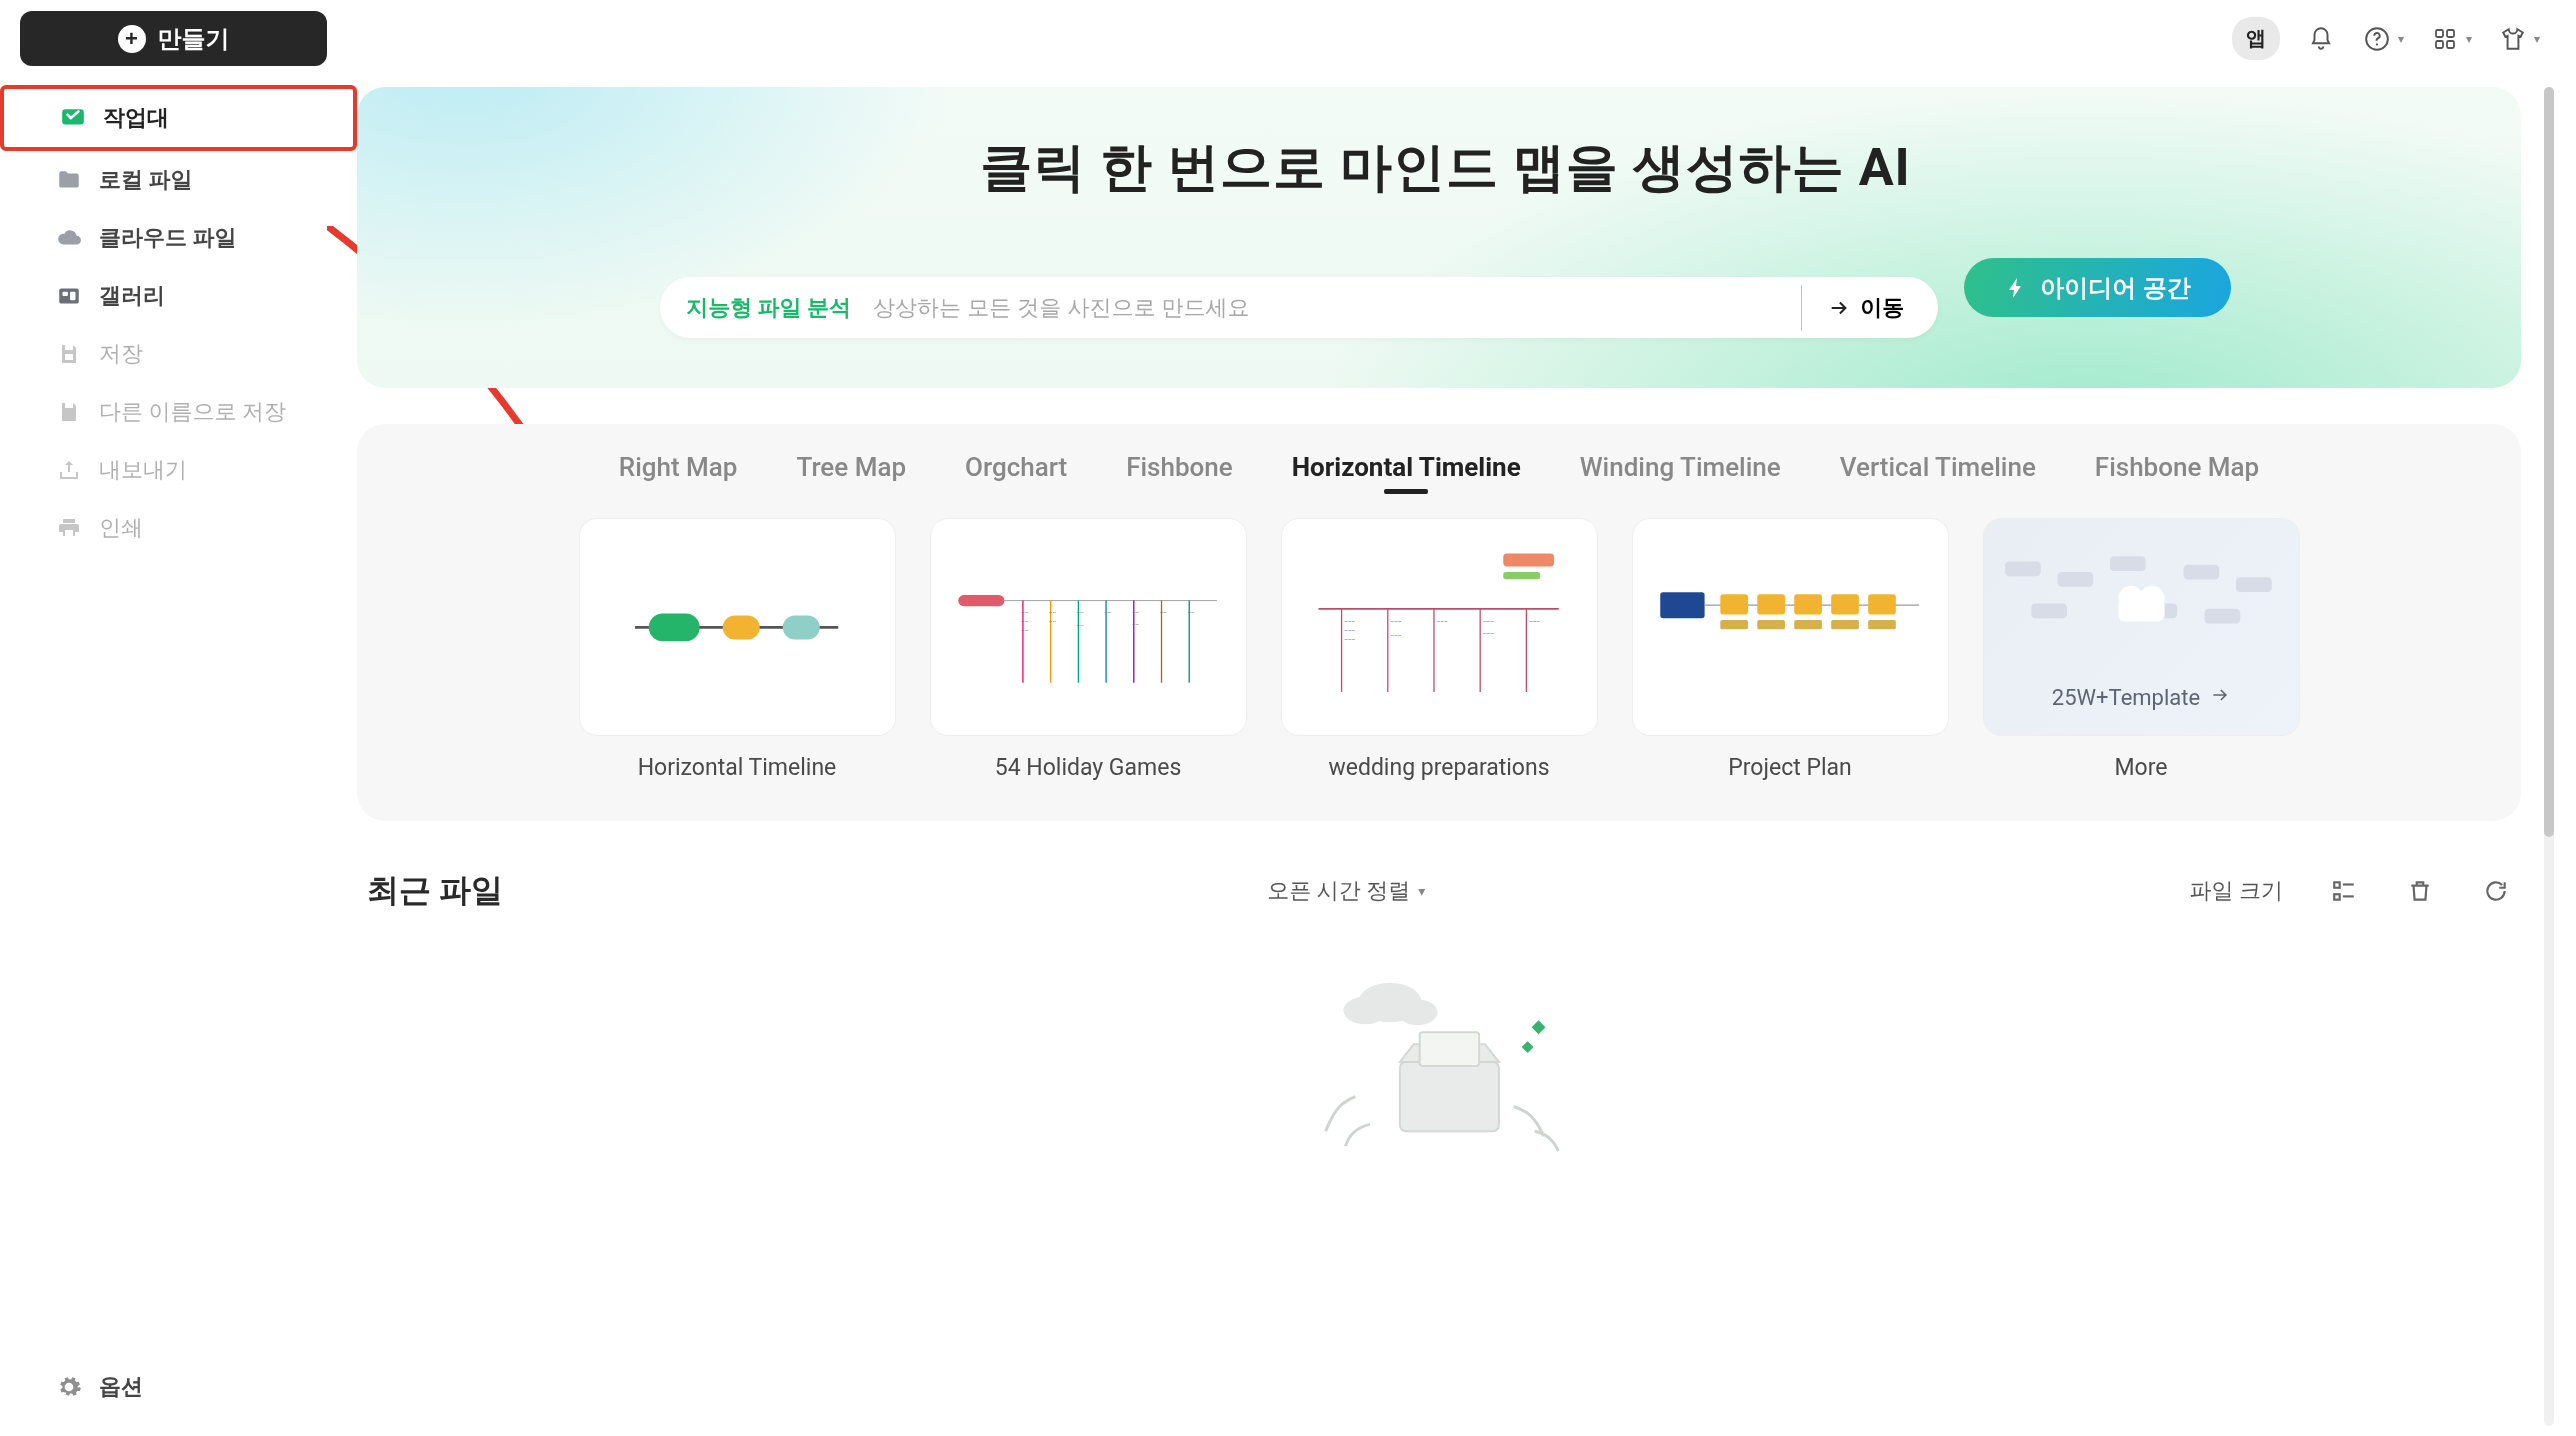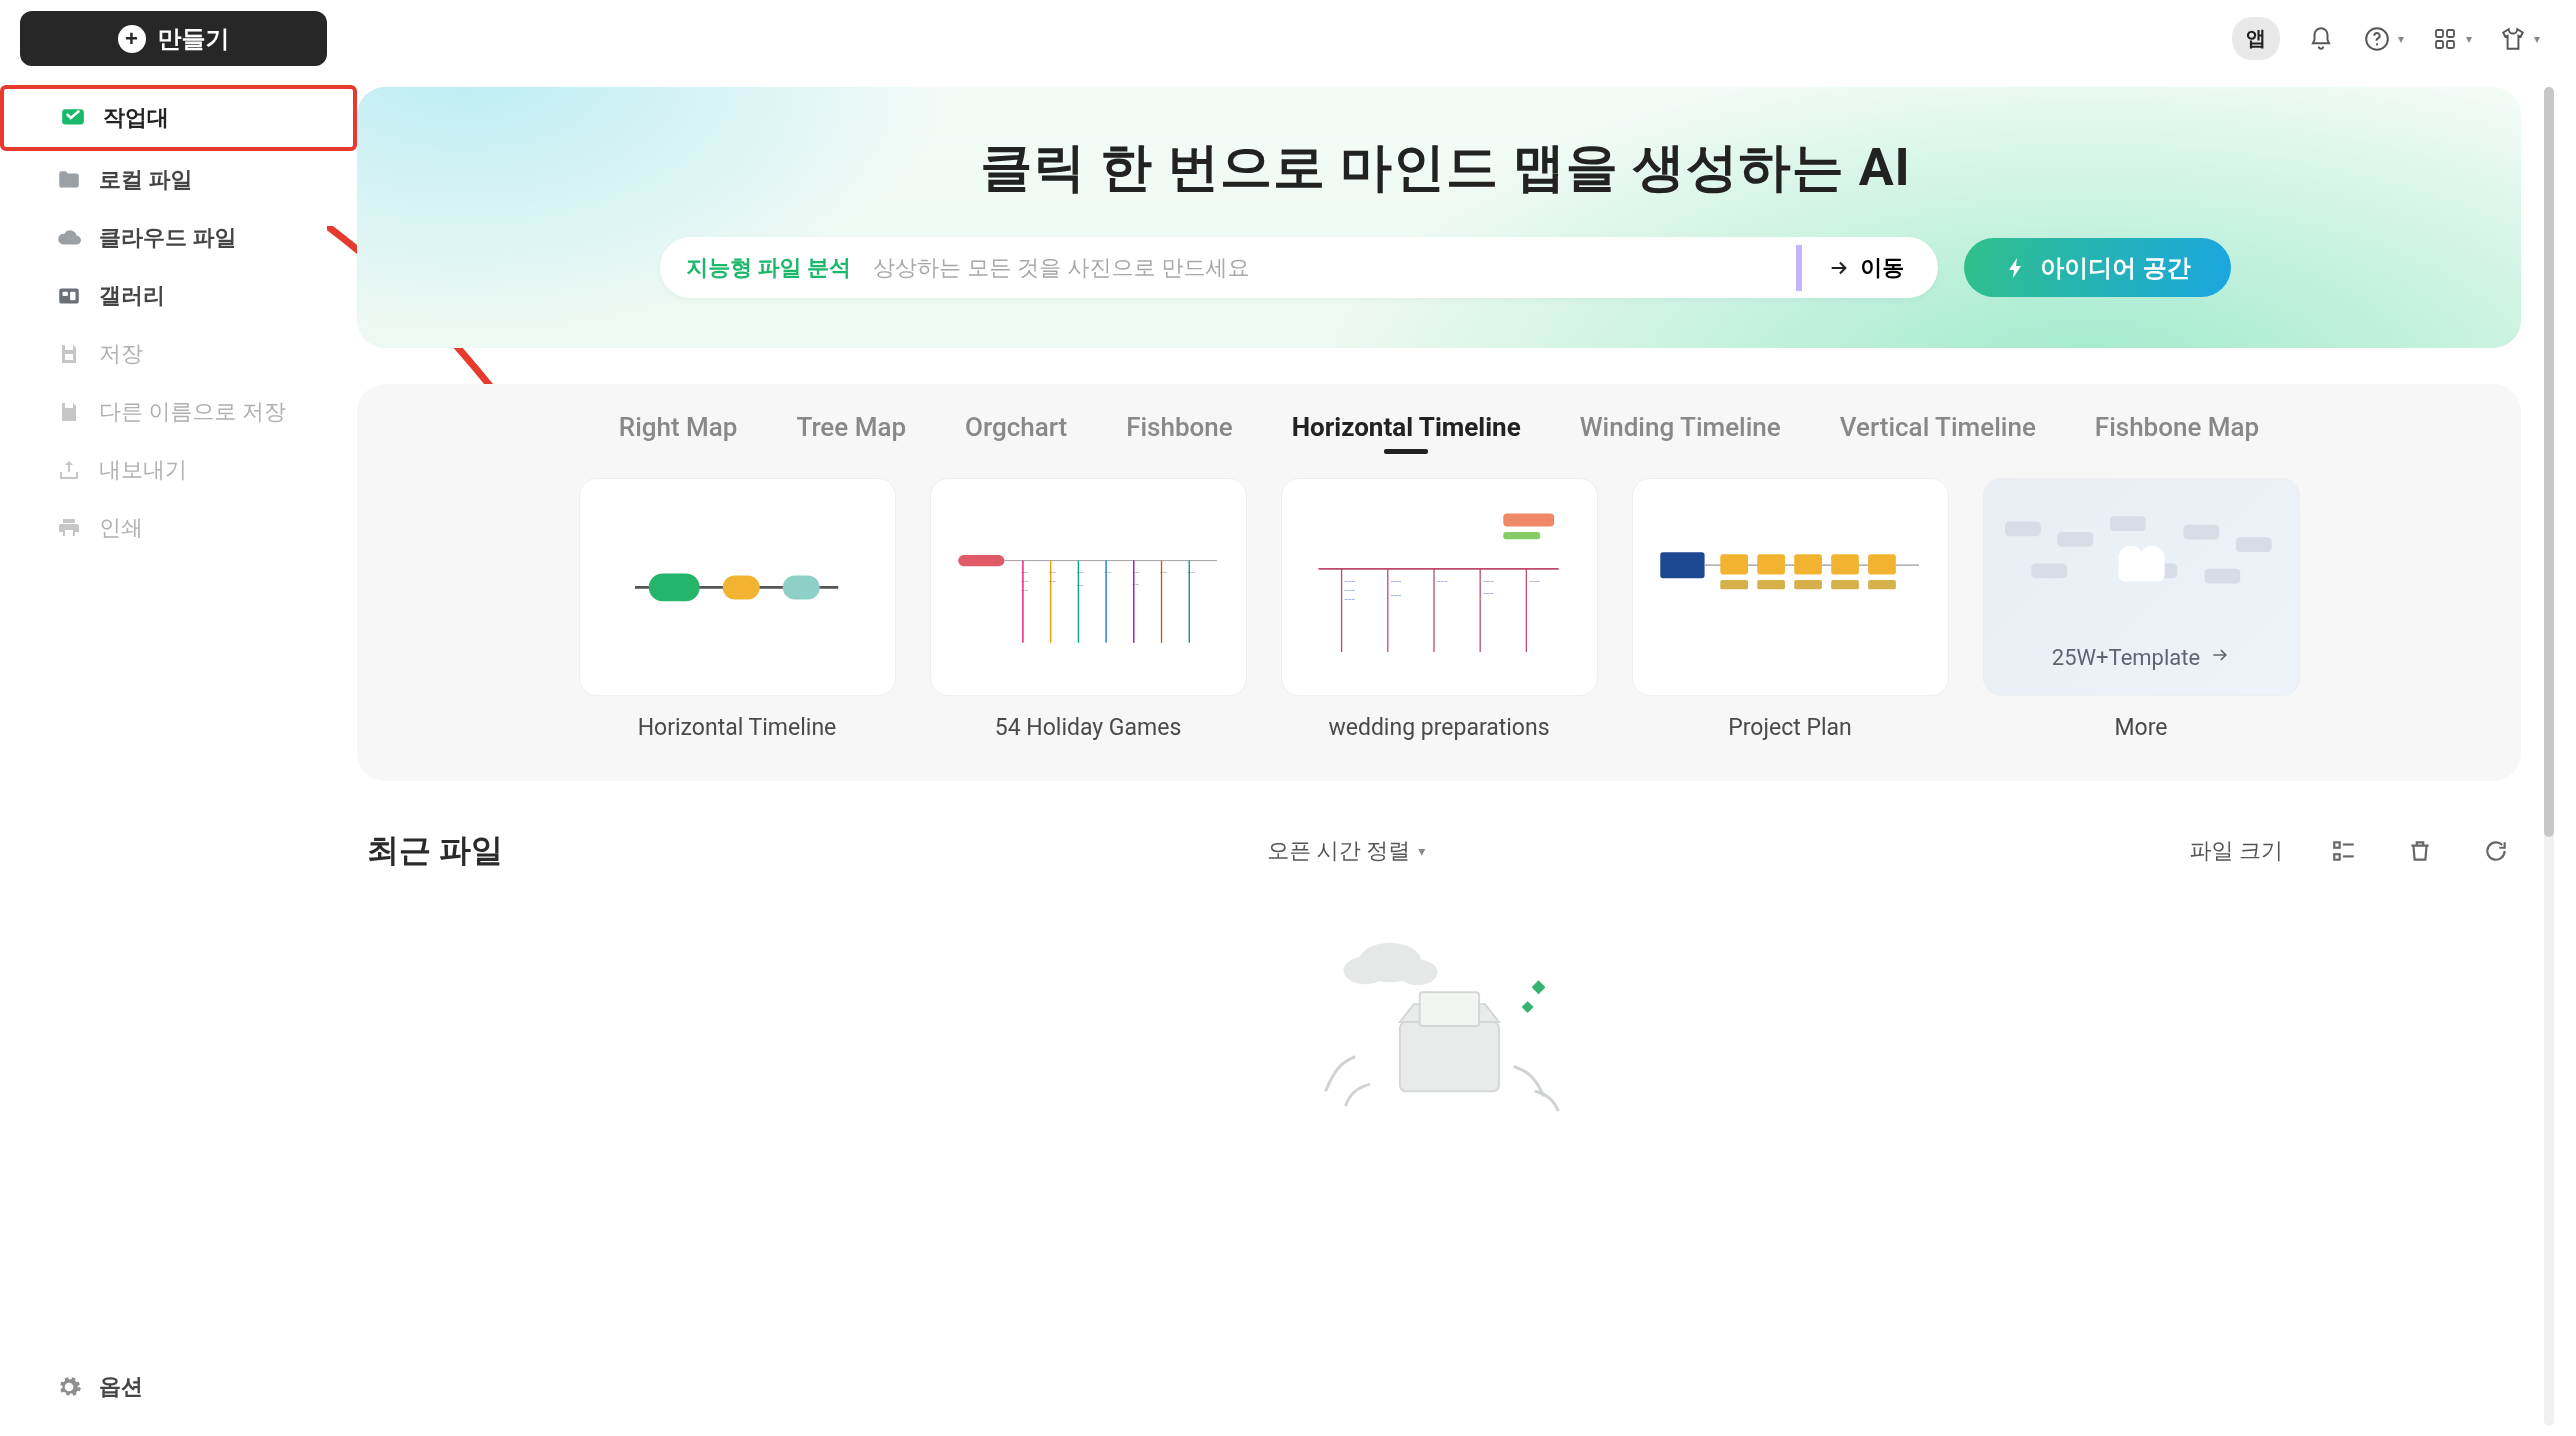--- a/index.html
+++ b/index.html
@@ -42,25 +42,25 @@
 
   
   .hero { position: relative; border-radius: 28px; padding: 46px 46px 50px 59px; overflow: hidden;
     background:
       radial-gradient(1387px 594px at 80% 110%, rgba(98,222,174,.55), transparent 55%),
       radial-gradient(892px 495px at 5% -10%, rgba(130,220,240,.5), transparent 55%),
       linear-gradient(180deg, #f3fbf7, #edf9f2);
   }
   .hero-title { text-align: center; font-size: 52px; font-weight: 700; letter-spacing: 1px; color: #222; margin-bottom: 34px; }
   .hero-row { display: flex; align-items: center; justify-content: center; gap: 26px; }
-  .hero-input-box { background: #fff; border-radius: 36px; display: flex; align-items: center; padding: 0 8px 0 26px; height: 61px; width: 1278px; box-shadow: 0 2px 6px rgba(0,0,0,.04); }
+  .hero-input-box { background: #fff; border-radius: 36px; display: flex; align-items: center; padding: 0 8px 0 26px; height: 61px; width: 1278px; box-shadow: 0 2px 6px rgba(0,0,0,.04); margin-top: 40px; }
   .chip { color: #19b86a; font-weight: 700; font-size: 22px; margin-right: 22px; white-space: nowrap; }
   .hero-input { border: none; outline: none; font-size: 22px; flex: 1; color: #ec4899; }
   .hero-input::placeholder { color: #a8a8a8; }
-  .hero-go { margin-left: 14px; height: 46px; padding: 0 26px; border-left: 6px solid #c4b5fd; background: transparent; border-top: none; border-right: none; border-bottom: none; font-size: 22px; font-weight: 600; display: flex; align-items: center; gap: 10px; cursor: pointer; }
+  .hero-go { margin-left: 14px; height: 46px; padding: 0 26px; border-left: 1px solid #c4b5fd; background: transparent; border-top: none; border-right: none; border-bottom: none; font-size: 22px; font-weight: 600; display: flex; align-items: center; gap: 10px; cursor: pointer; }
   .idea-btn { height: 59px; border: none; border-radius: 32px; padding: 0 40px; color: #fff; font-size: 24px; font-weight: 700; display: flex; align-items: center; gap: 12px; cursor: pointer;
     background: linear-gradient(100deg, #2fc08a, #1aa6e0);
   }
   .idea-btn svg { display: block; }
 
   
   .templates-panel { margin-top: 36px; background: #f7f7f7; border-radius: 28px; padding: 28px 42px 40px 42px; }
   .tpl-tabs { display: flex; justify-content: center; gap: 59px; margin-bottom: 28px; }
   .tpl-tab { font-size: 26px; color: #888; font-weight: 500; cursor: pointer; padding-bottom: 8px; position: relative; }
   .tpl-tab.active { color: #222; font-weight: 700; }

